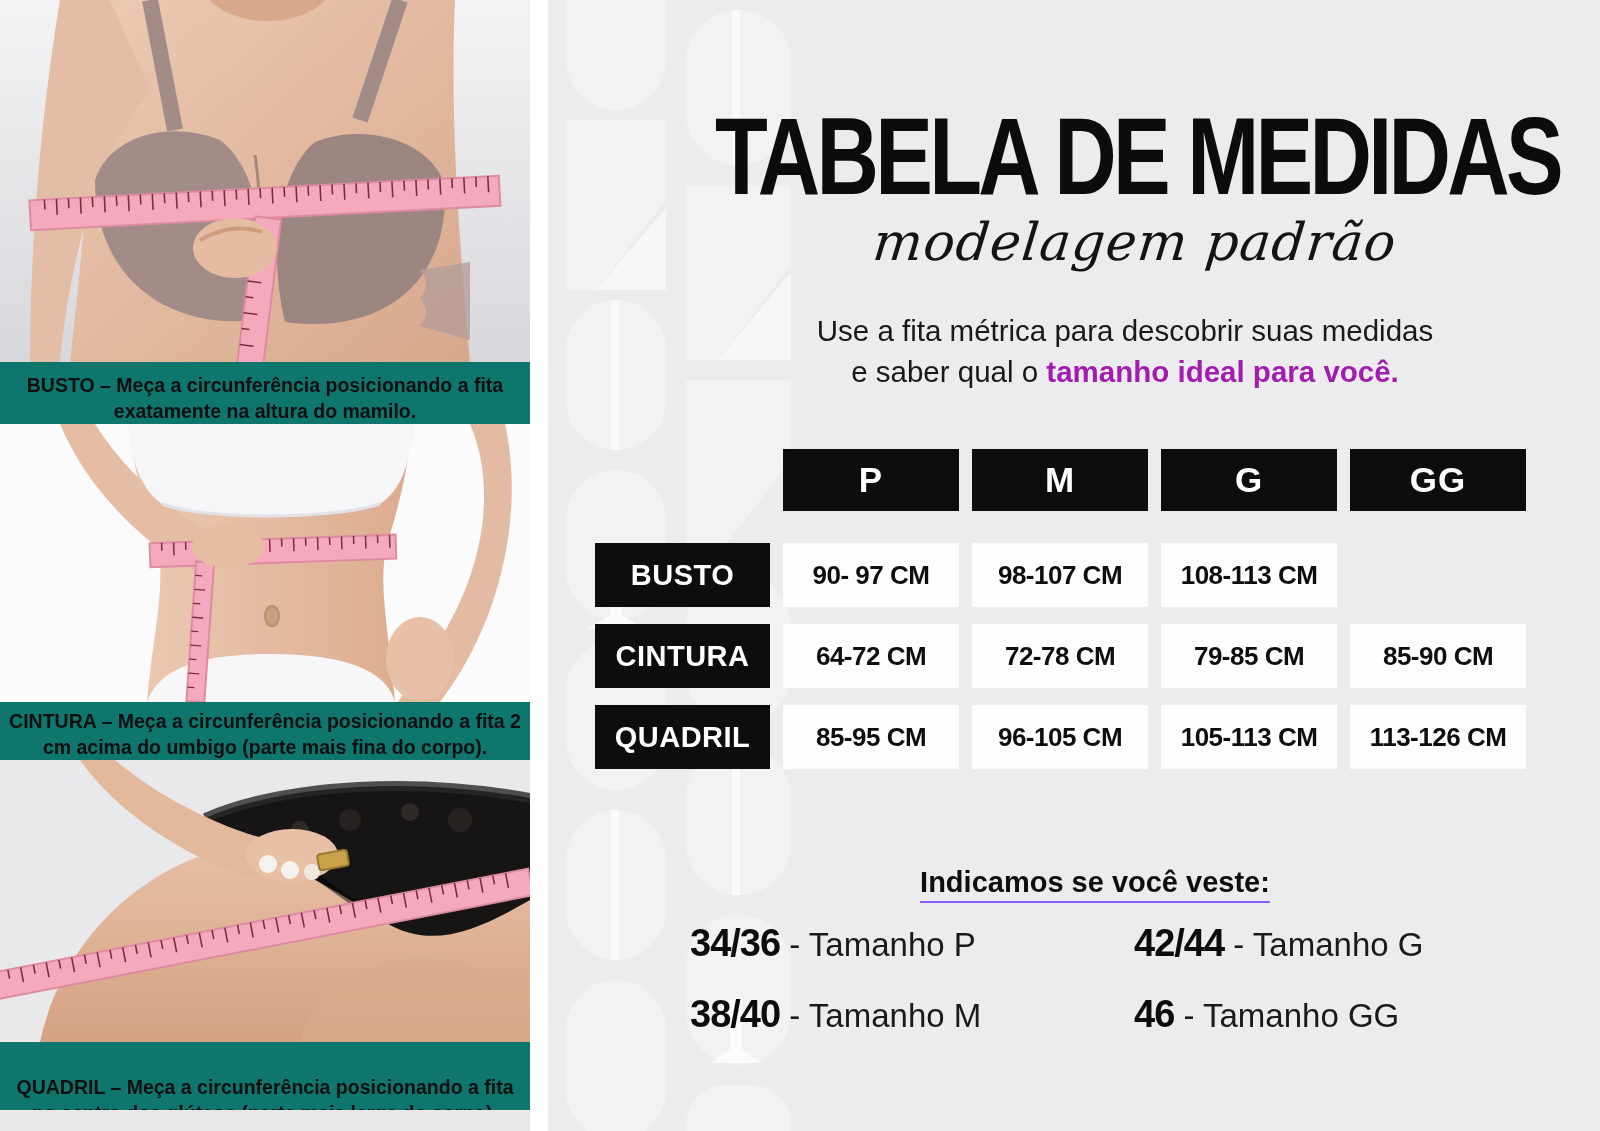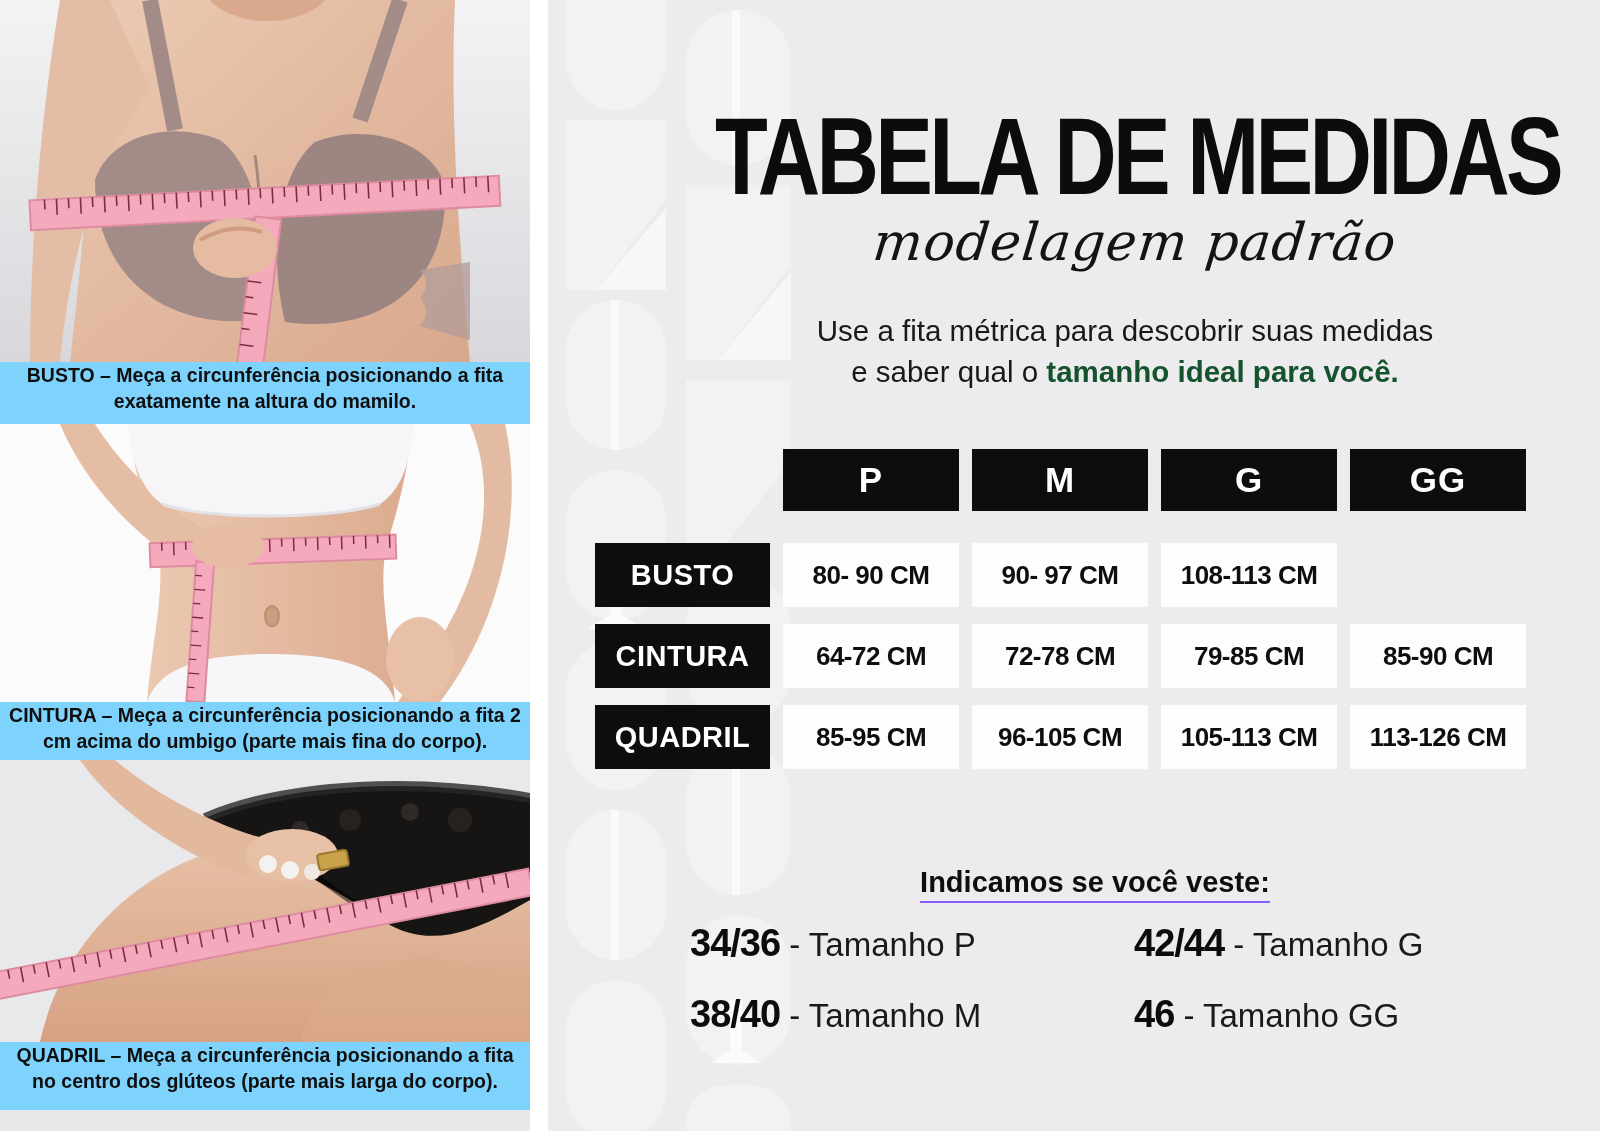--- a/index.html
+++ b/index.html
@@ -5,22 +5,22 @@
   html,body{margin:0;padding:0;background:#c9c9cd;}
   .canvas{
     position:relative;width:1600px;height:1131px;overflow:hidden;
     background:#ecebee;font-family:"Liberation Sans",sans-serif;color:#111;
   }
   
   .left-col{position:absolute;left:0;top:0;width:530px;height:1131px;}
   .photo{position:absolute;left:0;width:530px;overflow:hidden;}
   .photo svg{display:block;}
   .caption{
-    position:absolute;left:0;width:530px;background:#7dd3fc;
-    display:flex;align-items:flex-start;justify-content:center;text-align:center;
+    position:absolute;left:0;width:530px;background:#0f766e;
+    display:flex;align-items:flex-end;justify-content:center;text-align:center;
     font-weight:bold;font-size:19.5px;line-height:26px;color:#0f0f10;
     padding:0 8px;box-sizing:border-box;
   }
   .white-gap{position:absolute;left:530px;top:0;width:18px;height:1131px;background:#ffffff;}
   
   .watermark{position:absolute;left:548px;top:0;width:260px;height:1131px;pointer-events:none;}
   
   .title{
     position:absolute;left:655px;top:96px;width:965px;height:120px;
     display:flex;align-items:center;justify-content:center;
@@ -29,21 +29,21 @@
   }
   .subtitle{
     position:absolute;left:700px;top:212px;width:870px;text-align:center;
     font-family:"DejaVu Serif",serif;font-style:italic;font-size:52px;color:#141416;
     transform:skewX(-6deg);letter-spacing:1px;
   }
   .intro{
     position:absolute;left:660px;top:310px;width:930px;text-align:center;
     font-size:29.5px;line-height:41px;color:#19191b;
   }
-  .intro b{font-weight:bold;color:#14532d;}
+  .intro b{font-weight:bold;color:#a21caf;}
   
   .size-table{position:absolute;left:595px;top:449px;width:931px;}
   .t-row{display:grid;grid-template-columns:175px 176px 176px 176px 176px;column-gap:13px;}
   .t-row.header{height:62px;margin-bottom:32px;}
   .t-row.body{height:64px;margin-bottom:17px;}
   .t-row.body:last-child{margin-bottom:0;}
   .cell{display:flex;align-items:center;justify-content:center;}
   .cell.blank{background:transparent;}
   .cell.head{background:#0d0d0d;color:#fff;font-weight:bold;font-size:35px;letter-spacing:1px;}
   .cell.rowlabel{background:#0d0d0d;color:#fff;font-weight:bold;font-size:29px;letter-spacing:0.5px;}
@@ -254,22 +254,22 @@
   <div class="size-table">
     <div class="t-row header">
       <div class="cell blank"></div>
       <div class="cell head">P</div>
       <div class="cell head">M</div>
       <div class="cell head">G</div>
       <div class="cell head">GG</div>
     </div>
     <div class="t-row body">
       <div class="cell rowlabel">BUSTO</div>
-      <div class="cell value">80- 90 CM</div>
       <div class="cell value">90- 97 CM</div>
+      <div class="cell value">98-107 CM</div>
       <div class="cell value">108-113 CM</div>
     </div>
     <div class="t-row body">
       <div class="cell rowlabel">CINTURA</div>
       <div class="cell value">64-72 CM</div>
       <div class="cell value">72-78 CM</div>
       <div class="cell value">79-85 CM</div>
       <div class="cell value">85-90 CM</div>
     </div>
     <div class="t-row body">

